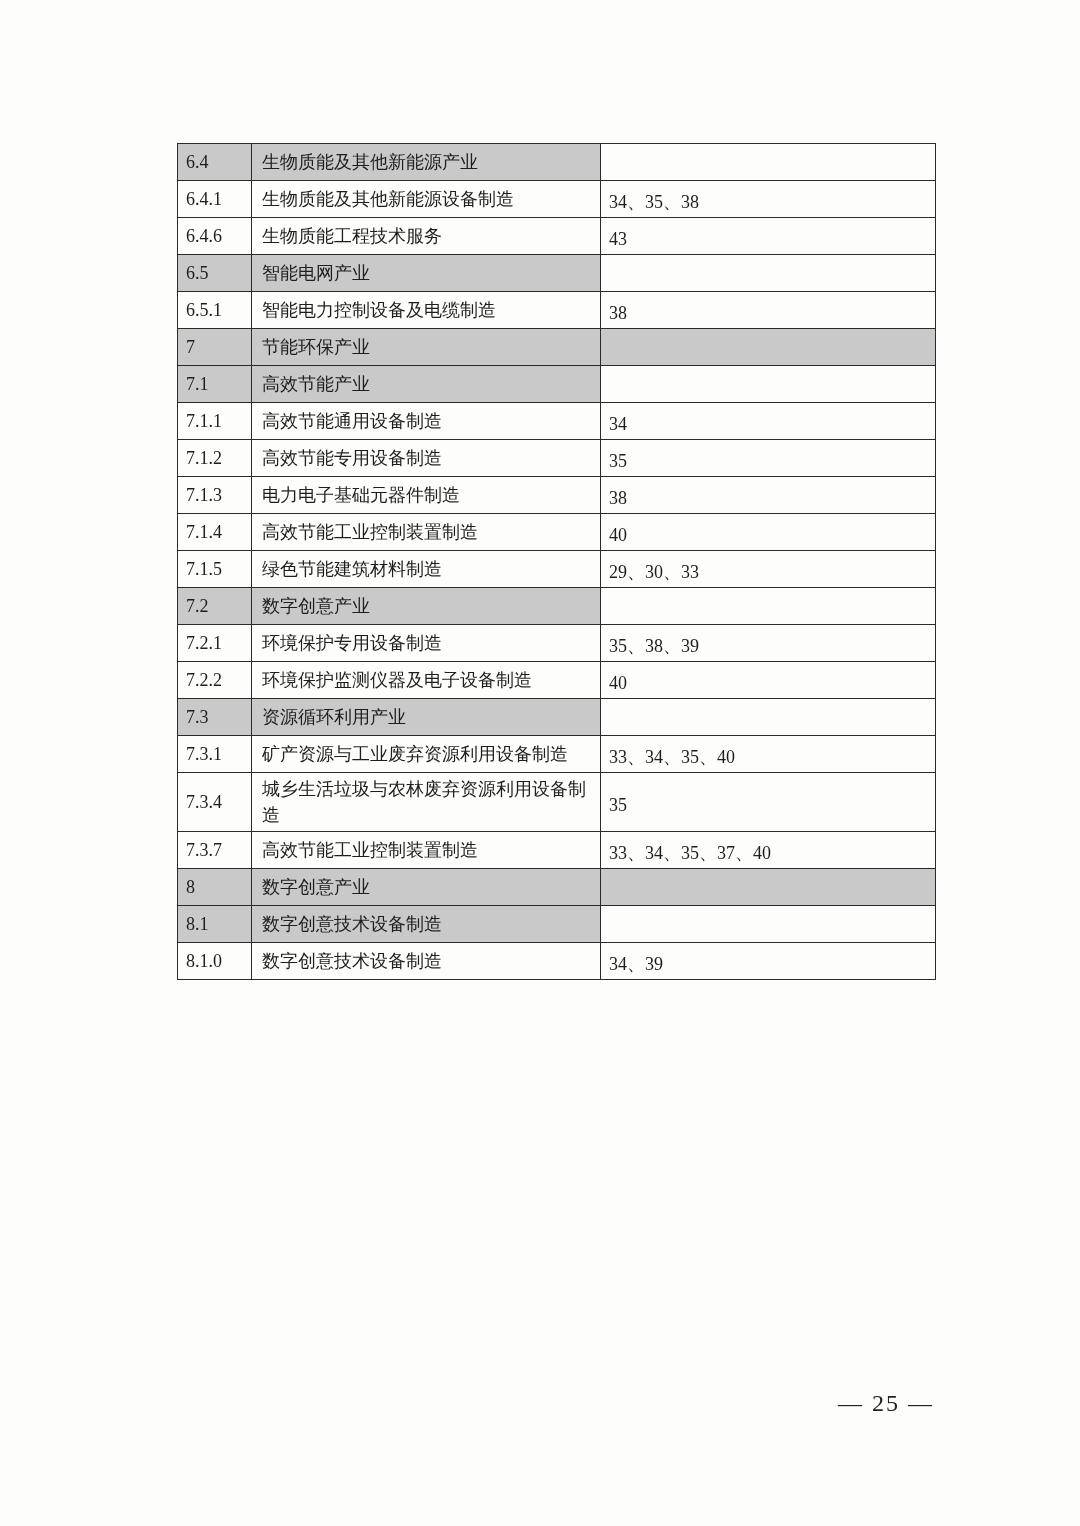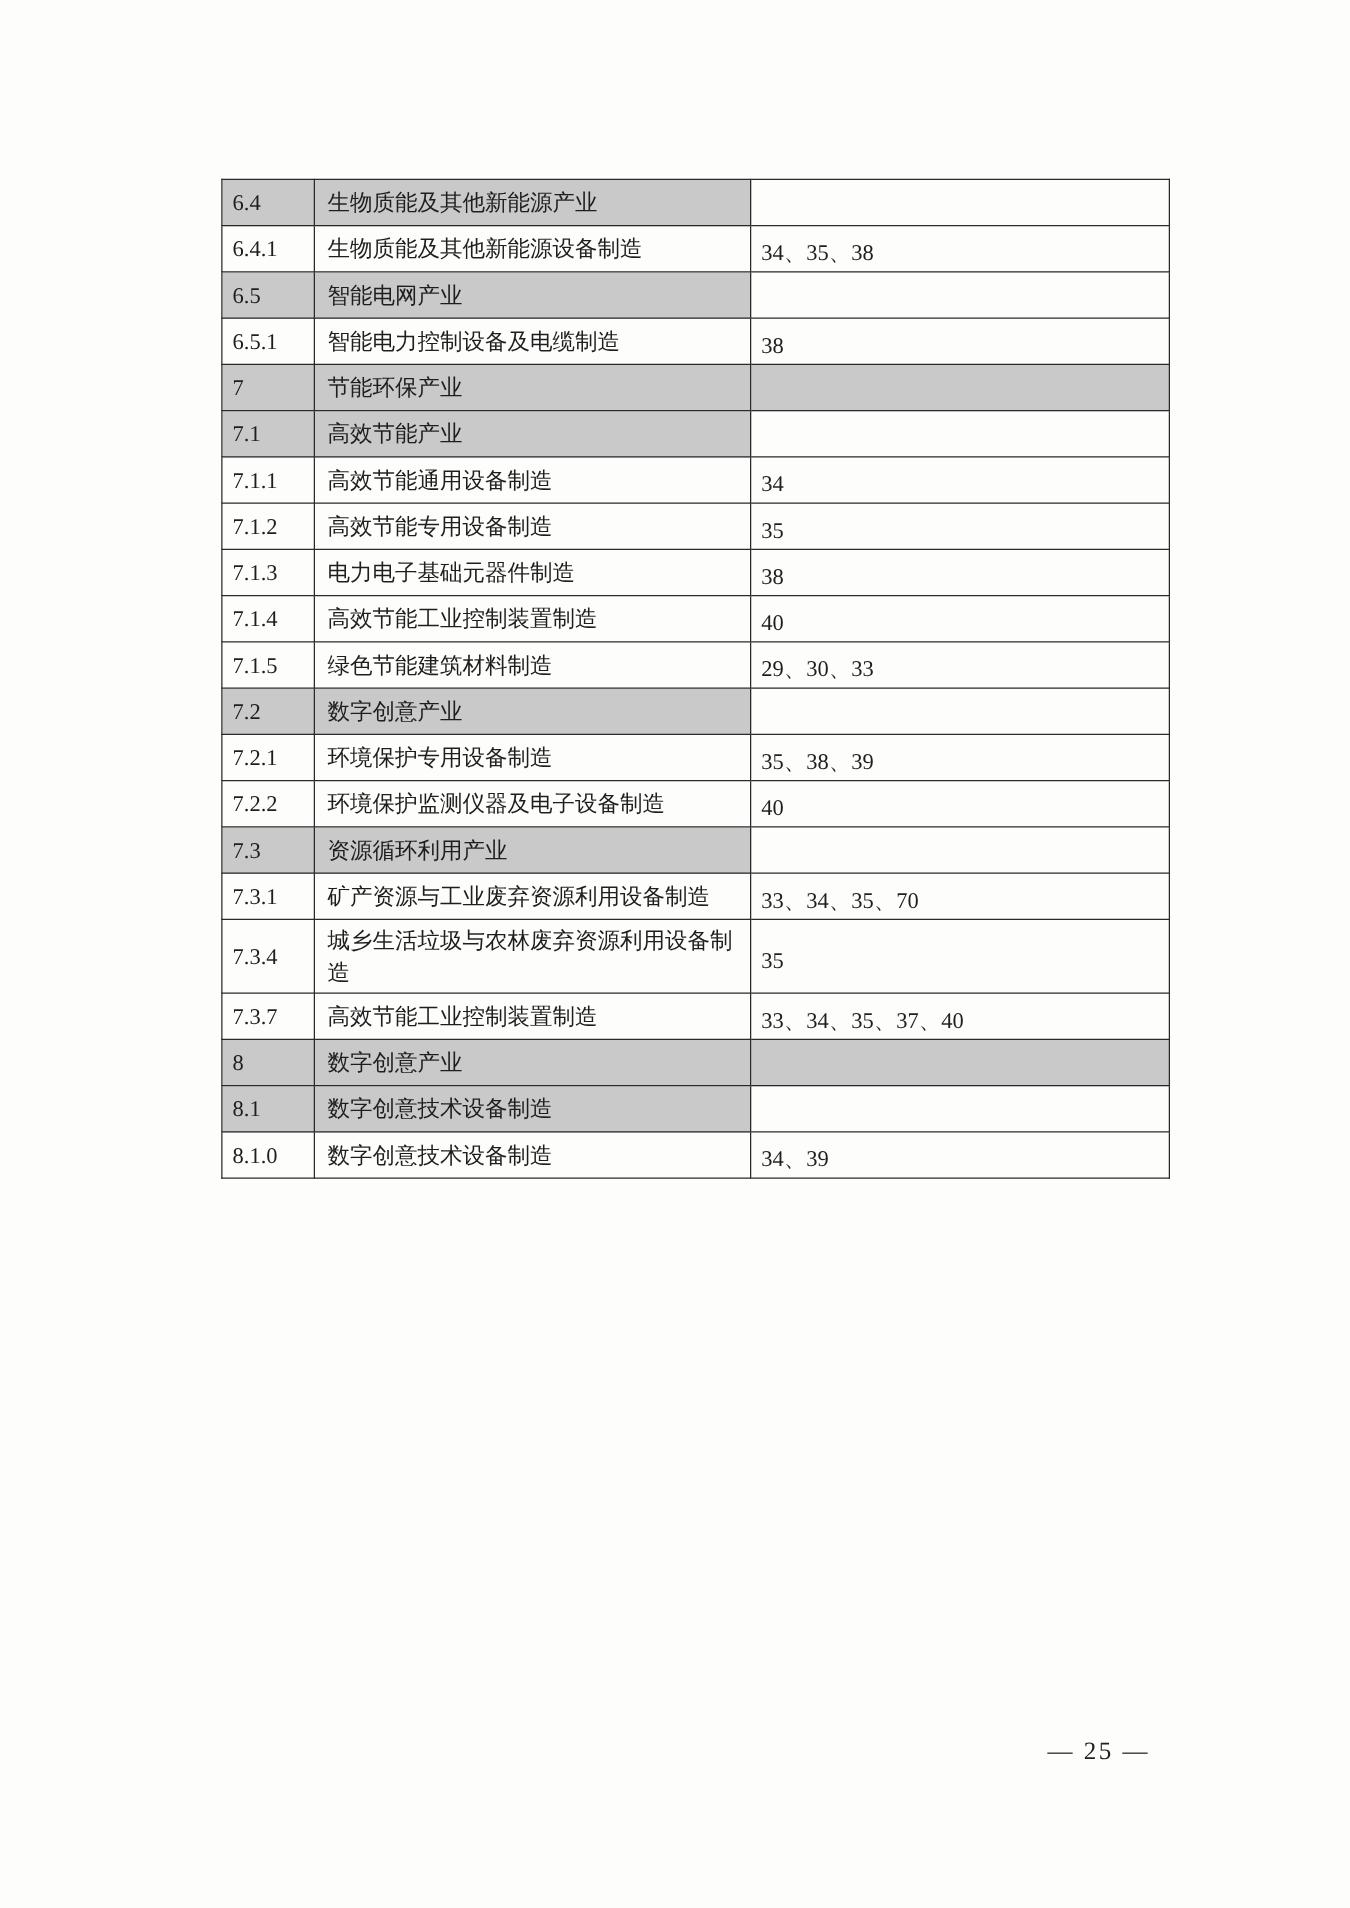--- a/index.html
+++ b/index.html
@@ -33,21 +33,21 @@
       height: 28px;
     }
     td.code { padding-left: 8px; }
     td.name { padding-left: 10px; }
     td.codes { padding-left: 8px; padding-top: 7px; padding-bottom: 1px; }
     tr.tall td { height: 50px; line-height: 26px; }
     .shade { background: #c9c9c9; margin-left: 44px; }
     .page-num {
       position: absolute;
       left: 838px; top: 1390px;
-      font-size: 20px;
+      font-size: 24px;
       letter-spacing: 2px;
       color: #222;
     }
   </style>
 </head>
 <body>
 
 <div class="table-wrap">
   <table>
     <colgroup>
@@ -59,20 +59,25 @@
 
     <tr>
           <td class="code shade">6.4</td>
           <td class="name shade">生物质能及其他新能源产业</td>
           <td class="codes"></td>
         </tr>
         <tr>
           <td class="code">6.4.1</td>
           <td class="name">生物质能及其他新能源设备制造</td>
           <td class="codes">34、35、38</td>
+        </tr>
+        <tr>
+          <td class="code">6.4.6</td>
+          <td class="name">生物质能工程技术服务</td>
+          <td class="codes">43</td>
         </tr>
         <tr>
           <td class="code shade">6.5</td>
           <td class="name shade">智能电网产业</td>
           <td class="codes"></td>
         </tr>
         <tr>
           <td class="code">6.5.1</td>
           <td class="name">智能电力控制设备及电缆制造</td>
           <td class="codes">38</td>
@@ -128,21 +133,21 @@
           <td class="codes">40</td>
         </tr>
         <tr>
           <td class="code shade">7.3</td>
           <td class="name shade">资源循环利用产业</td>
           <td class="codes"></td>
         </tr>
         <tr>
           <td class="code">7.3.1</td>
           <td class="name">矿产资源与工业废弃资源利用设备制造</td>
-          <td class="codes">33、34、35、70</td>
+          <td class="codes">33、34、35、40</td>
         </tr>
         <tr class="tall">
           <td class="code">7.3.4</td>
           <td class="name">城乡生活垃圾与农林废弃资源利用设备制造</td>
           <td class="codes">35</td>
         </tr>
         <tr>
           <td class="code">7.3.7</td>
           <td class="name">高效节能工业控制装置制造</td>
           <td class="codes">33、34、35、37、40</td>

